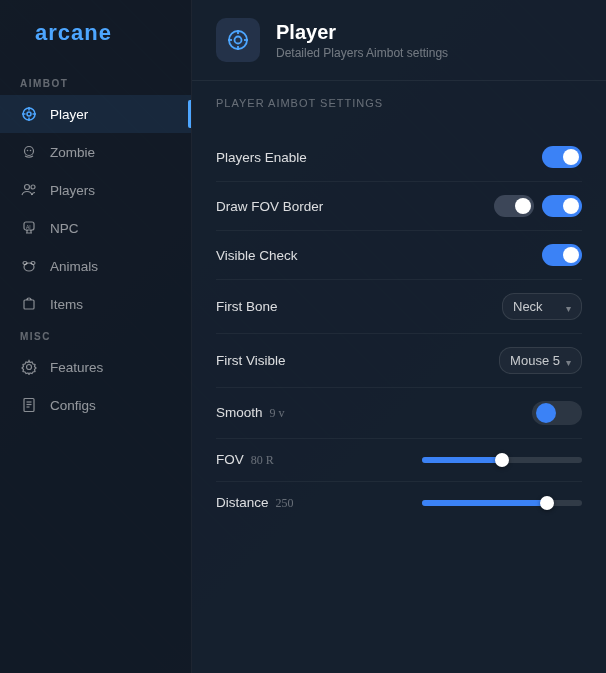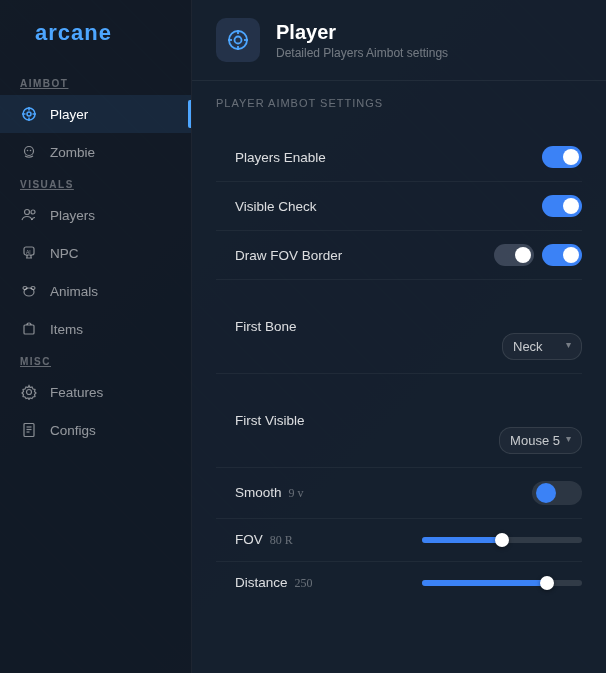--- a/index.html
+++ b/index.html
@@ -56,21 +56,20 @@
       letter-spacing: 1px;
     }
 
     .section-label {
       padding: 8px 20px 6px 20px;
       font-size: 10px;
       font-weight: 600;
       color: rgba(255,255,255,0.35);
       letter-spacing: 1.5px;
       text-transform: uppercase;
-      text-decoration: underline;
     }
 
     .nav-item {
       display: flex;
       align-items: center;
       padding: 10px 20px;
       gap: 12px;
       cursor: pointer;
       color: rgba(255,255,255,0.55);
       font-size: 13.5px;
@@ -172,21 +171,20 @@
     }
 
     .setting-row:last-child {
       border-bottom: none;
     }
 
     .setting-label {
       font-size: 13.5px;
       color: rgba(255,255,255,0.85);
       font-weight: 400;
-      margin-left: 19px;
     }
 
     .setting-label .sub-val {
       color: rgba(255,255,255,0.35);
       margin-left: 4px;
       font-size: 12px;
       font-family: Liberation Serif, serif;
     }
 
     
@@ -241,32 +239,31 @@
       height: 16px;
       background: #ffffff;
       border-radius: 50%;
       top: 3px;
       left: 21px;
     }
 
     
     .dropdown {
       display: flex;
-      align-items: flex-start;
+      align-items: flex-end;
       gap: 6px;
       background: rgba(255,255,255,0.04);
       border: 1px solid rgba(255,255,255,0.1);
       border-radius: 12px;
       padding: 5px 10px;
       cursor: pointer;
       color: rgba(255,255,255,0.75);
       font-size: 13px;
       min-width: 80px;
       justify-content: space-between;
-      margin-top: 40px;
     }
 
     .dropdown-arrow {
       font-size: 10px;
       color: rgba(255,255,255,0.4);
     }
 
     
     .slider-container {
       width: 160px;
@@ -352,21 +349,20 @@
         <svg width="16" height="16" viewBox="0 0 16 16" fill="none">
           <circle cx="8" cy="7" r="4.5" stroke="rgba(255,255,255,0.5)" stroke-width="1.2"></circle>
           <path d="M4 12 Q8 14.5 12 12" stroke="rgba(255,255,255,0.5)" stroke-width="1.2" fill="none"></path>
           <circle cx="6.5" cy="6.5" r="0.8" fill="rgba(255,255,255,0.5)"></circle>
           <circle cx="9.5" cy="6.5" r="0.8" fill="rgba(255,255,255,0.5)"></circle>
         </svg>
       </div>
       <span>Zombie</span>
     </div>
 
-    <div class="section-label">VISUALS</div>
 
     <div class="nav-item">
       <div class="nav-icon">
         <svg width="16" height="16" viewBox="0 0 16 16" fill="none">
           <circle cx="6" cy="5" r="2.5" stroke="rgba(255,255,255,0.5)" stroke-width="1.2"></circle>
           <path d="M1 13 Q2 9.5 6 9.5 Q10 9.5 11 13" stroke="rgba(255,255,255,0.5)" stroke-width="1.2" fill="none"></path>
           <circle cx="12" cy="5" r="2" stroke="rgba(255,255,255,0.5)" stroke-width="1.2"></circle>
           <path d="M11 13 Q11.5 10.5 14 10.5" stroke="rgba(255,255,255,0.5)" stroke-width="1.2" fill="none"></path>
         </svg>
       </div>
@@ -452,30 +448,30 @@
 
     <div class="settings-panel">
       <div class="settings-section-label">Player Aimbot Settings</div>
 
       <div class="setting-row">
         <span class="setting-label">Players Enable</span>
         <div class="toggle on"></div>
       </div>
 
       <div class="setting-row">
-        <span class="setting-label">Visible Check</span>
-        <div class="toggle on"></div>
-      </div>
-
-      <div class="setting-row">
         <span class="setting-label">Draw FOV Border</span>
         <div class="dual-control">
           <div class="toggle-grey"></div>
           <div class="toggle on"></div>
         </div>
+      </div>
+
+      <div class="setting-row">
+        <span class="setting-label">Visible Check</span>
+        <div class="toggle on"></div>
       </div>
 
       <div class="setting-row">
         <span class="setting-label">First Bone</span>
         <div class="dropdown">
           <span>Neck</span>
           <span class="dropdown-arrow">▾</span>
         </div>
       </div>
 

